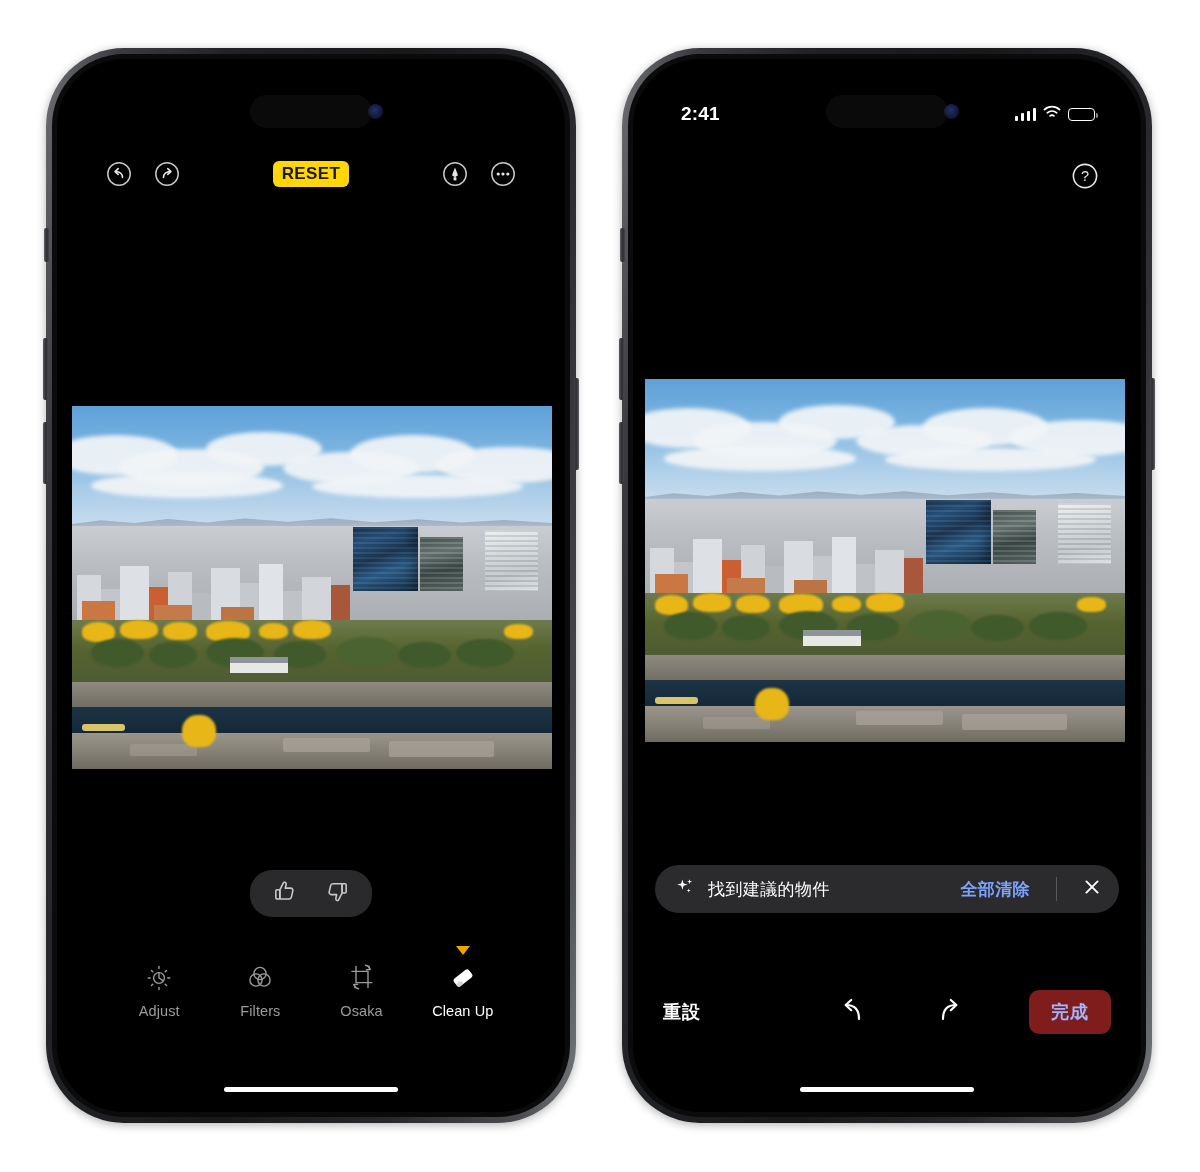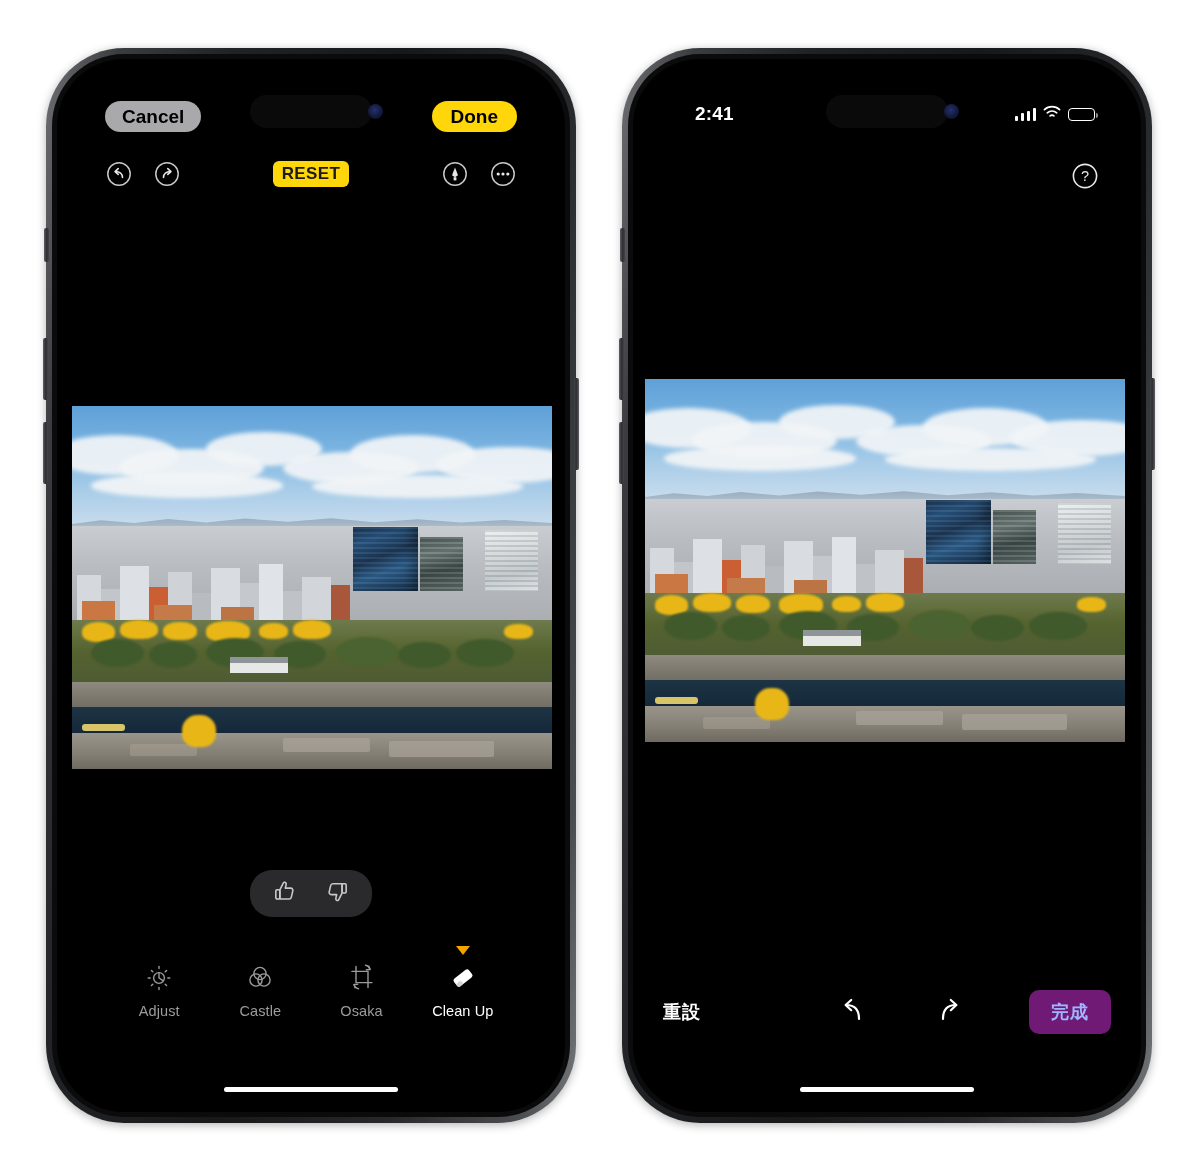--- a/index.html
+++ b/index.html
@@ -55,21 +55,21 @@
   }
   .face-dot {
     position:absolute; top:45px; width:15px; height:15px; border-radius:50%;
     background: radial-gradient(circle at 45% 40%, #24306b 0%, #131b3c 55%, #07090f 100%);
   }
   .phone.left  .face-dot { left: 311px; }
   .phone.right .face-dot { left: 311px; }
 
   
   .statusbar {
-    position:absolute; left:16px; right:0; top:42px; height:26px;
+    position:absolute; left:2px; right:0; top:42px; height:26px;
     display:flex; align-items:center; justify-content:space-between;
     padding: 0 46px; color:#fff;
   }
   .sb-time { font-size:19px; font-weight:700; letter-spacing:.2px; }
   .sb-right { display:flex; align-items:center; gap:7px; }
 
   .signal { display:flex; align-items:flex-end; gap:2.5px; height:13px; }
   .signal i { display:block; width:3.5px; background:#fff; border-radius:1px; }
   .signal i:nth-child(1){ height:5px; }
   .signal i:nth-child(2){ height:7.5px; }
@@ -223,21 +223,21 @@
   .seg.on { background:#77777a; color:#ffffff; font-weight:700; }
 
   
   .bottombar {
     position:absolute; left:0; right:0; bottom:76px; height:48px;
     display:flex; align-items:center; padding: 0 30px;
   }
   .bb-reset { color:#fff; font-size:18px; font-weight:700; letter-spacing:1px; width:110px;}
   .bb-mid { flex:1; display:flex; justify-content:space-evenly; align-items:center; }
   .bb-done {
-    background:#701a75; color:#9fb6ff; font-size:18px; font-weight:700;
+    background:#7f1d1d; color:#9fb6ff; font-size:18px; font-weight:700;
     padding:10px 22px; border-radius:10px; letter-spacing:1px;
   }
 
   
   .home-ind {
     position:absolute; left:50%; transform:translateX(-50%); bottom:20px;
     width:174px; height:5.5px; border-radius:3px; background:#ffffff;
   }
   .sr { position:absolute; width:1px; height:1px; overflow:hidden; clip:rect(0 0 0 0); }
 </style>
@@ -251,24 +251,20 @@
     <div class="btn-side btn-volup"></div>
     <div class="btn-side btn-voldown"></div>
     <div class="btn-side btn-power"></div>
     <div class="bezel"></div>
 
     <div class="screen">
 
       <div class="island"></div>
       <div class="face-dot"></div>
 
-      <div class="top-row1">
-        <div class="pill-cancel">Cancel</div>
-        <div class="pill-done">Done</div>
-      </div>
 
       <div class="top-row2">
         <div class="tr2-left">
           <span class="icon-circle">
             <svg width="26" height="26" viewBox="0 0 26 26">
               <circle cx="13" cy="13" r="11.2" fill="none" stroke="#c8c8cb" stroke-width="1.5"></circle>
               <path d="M16.5 16.5 C16.5 12.6 13.6 10.6 9.6 10.6" fill="none" stroke="#e8e8ea" stroke-width="1.6" stroke-linecap="round"></path>
               <path d="M12.2 7.6 L9.1 10.6 L12.2 13.4" fill="none" stroke="#e8e8ea" stroke-width="1.6" stroke-linecap="round" stroke-linejoin="round"></path>
             </svg>
           </span>
@@ -400,21 +396,21 @@
         </div>
 
         <div class="tool">
           <span>
             <svg width="30" height="30" viewBox="0 0 30 30" fill="none" stroke="#9b9b9e" stroke-width="1.4">
               <circle cx="15" cy="11.5" r="6.1"></circle>
               <circle cx="11" cy="18" r="6.1"></circle>
               <circle cx="19" cy="18" r="6.1"></circle>
             </svg>
           </span>
-          <span class="tlabel">Castle</span>
+          <span class="tlabel">Filters</span>
         </div>
 
         <div class="tool">
           <span>
             <svg width="30" height="30" viewBox="0 0 30 30" fill="none" stroke="#9b9b9e" stroke-width="1.4" stroke-linecap="round">
               <path d="M9 4.5 V20.6 H25"></path>
               <path d="M5 9.4 H21 V25.5"></path>
               <path d="M18.5 3.2 a5.6 5.6 0 0 1 4.4 4.4"></path>
               <path d="M19.4 7.8 l3.6 -0.3 -1.1 -3.4"></path>
               <path d="M11.5 26.8 a5.6 5.6 0 0 1 -4.4 -4.4"></path>
@@ -538,20 +534,38 @@
         <div class="moat"></div>
         <div class="stonewall">
           <div class="stone" style="left:44%;top:14%;width:18%;height:40%"></div>
           <div class="stone" style="left:66%;top:22%;width:22%;height:46%"></div>
           <div class="stone" style="left:12%;top:30%;width:14%;height:34%;opacity:.45"></div>
         </div>
         <div class="boat" style="left:2%;top:87.5%;width:9%;height:2%"></div>
         <div class="gink" style="left:23%;top:85%;width:7%;height:9%;z-index:3"></div>
       </div>
 
+      <div class="suggestbar">
+        <span>
+          <svg width="22" height="22" viewBox="0 0 22 22" fill="#ffffff">
+            <path d="M8.4 3.4 L9.6 7.4 L13.6 8.6 L9.6 9.8 L8.4 13.8 L7.2 9.8 L3.2 8.6 L7.2 7.4 Z"></path>
+            <path d="M15.6 3.2 L16.2 5.1 L18.1 5.7 L16.2 6.3 L15.6 8.2 L15 6.3 L13.1 5.7 L15 5.1 Z"></path>
+            <path d="M14.7 12.4 L15.2 13.9 L16.7 14.4 L15.2 14.9 L14.7 16.4 L14.2 14.9 L12.7 14.4 L14.2 13.9 Z"></path>
+          </svg>
+        </span>
+        <span class="sg-text">找到建議的物件</span>
+        <span class="sg-action">全部清除</span>
+        <span class="sg-div"></span>
+        <span>
+          <svg width="20" height="20" viewBox="0 0 20 20" stroke="#ffffff" stroke-width="1.9" stroke-linecap="round">
+            <path d="M4.4 4.4 L15.6 15.6"></path>
+              <path d="M15.6 4.4 L4.4 15.6"></path>
+          </svg>
+        </span>
+      </div>
 
 
       <div class="bottombar">
         <span class="bb-reset">重設</span>
         <span class="bb-mid">
           <span>
             <svg width="32" height="32" viewBox="0 0 32 32" fill="none" stroke="#ffffff" stroke-width="2.2" stroke-linecap="round" stroke-linejoin="round">
               <path d="M22 25 C22 15.4 17.6 11 9.4 11"></path>
               <path d="M14.2 6 L8.6 11 L14.2 16.2"></path>
             </svg>

